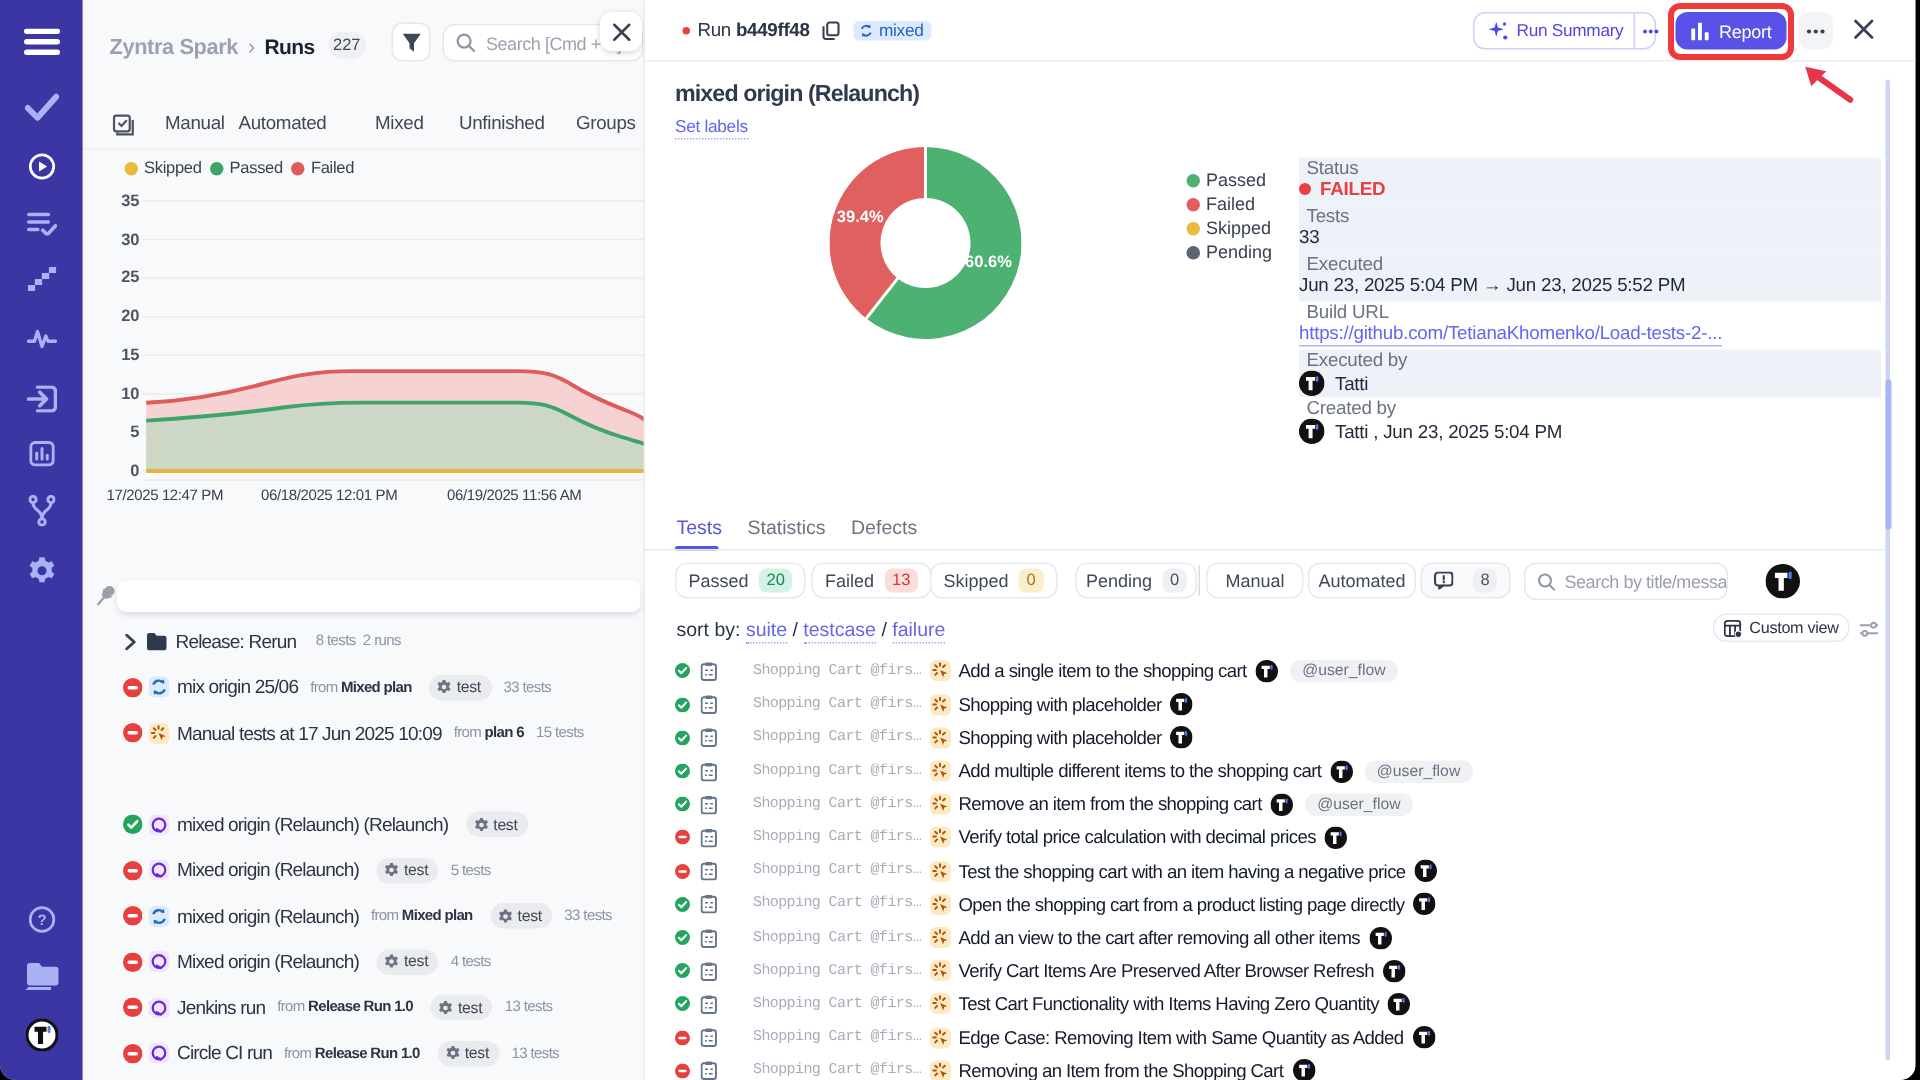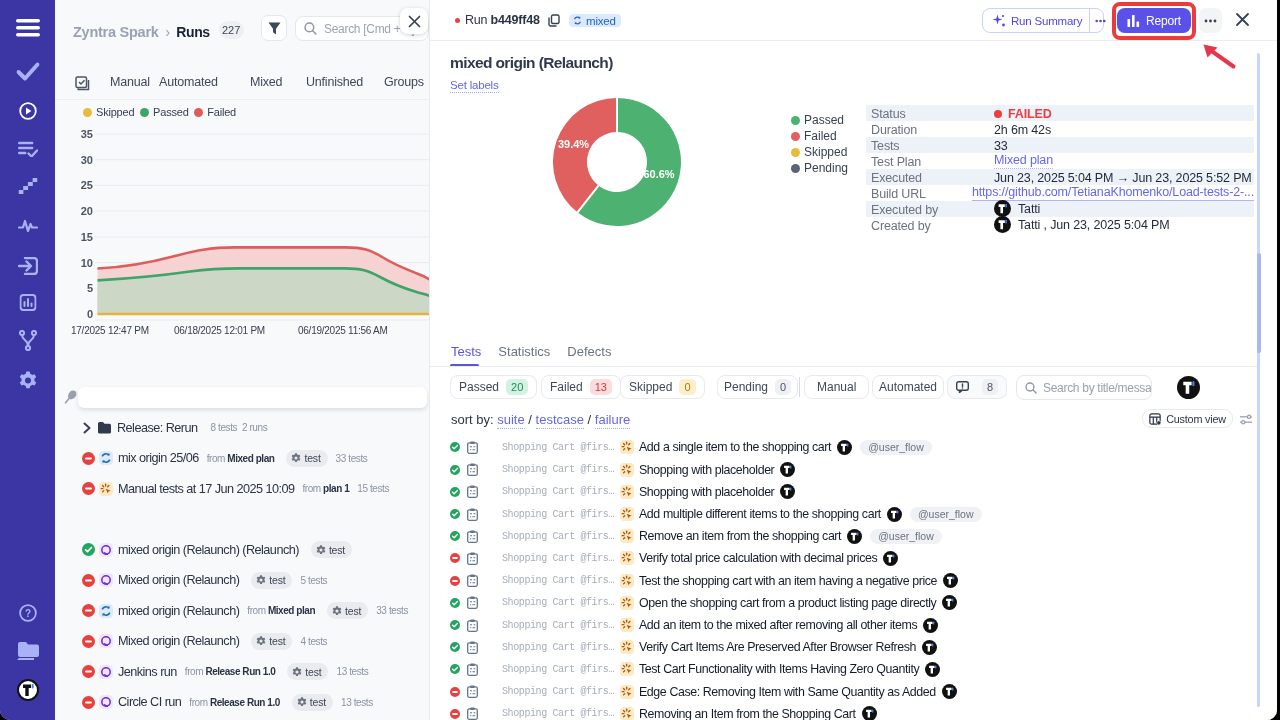--- a/index.html
+++ b/index.html
@@ -40,21 +40,21 @@
 .runlab { position:absolute; left:35px; top:13px; font-size:12.5px; letter-spacing:-0.2px; color:#2b3445; }
 .mixedbadge { position:absolute; left:139px; top:14px; height:13px; padding:0 5px 0 3px; background:#dbeafe; border-radius:4px; color:#2464c4; font-size:11.5px; letter-spacing:-0.2px; display:flex; align-items:center; font-weight:400; }
 .btn-rs { position:absolute; left:552px; top:8px; width:122px; height:25px; border:1px solid #c7d2fe; background:#fff; border-radius:8px; display:flex; align-items:center; color:#4f46e5; font-size:11.5px; white-space:nowrap; letter-spacing:-0.2px; }
 .redbox { position:absolute; left:682px; top:2px; width:84px; height:38px; border:4px solid #ee3a3a; border-radius:8px; }
 .btn-report { position:absolute; left:687px; top:8px; width:74px; height:25px; background:#5a52e8; border-radius:8px; color:#fff; font-size:12px; letter-spacing:-0.2px; display:flex; align-items:center; justify-content:center; }
 .btn-more { position:absolute; left:769px; top:8px; width:23px; height:25px; background:#f3f4f6; border-radius:7px; color:#374151; display:flex; align-items:center; justify-content:center; }
 .h1 { position:absolute; left:20px; top:54px; font-size:15.5px; letter-spacing:-0.6px; font-weight:700; color:#2f3a4e; }
 .setlabels { position:absolute; left:20px; top:79px; font-size:11.5px; letter-spacing:-0.2px; color:#6366e9; border-bottom:1px dotted #a3a7f0; padding-bottom:1px; }
 .dlegend { position:absolute; font-size:12px; color:#374151; display:flex; align-items:center; }
 .itable { position:absolute; left:436px; top:105px; width:388px; }
-.irow { height:16px; display:flex; align-items:flex-end; font-size:12.5px; white-space:nowrap; letter-spacing:-0.15px; }
+.irow { height:32px; display:flex; align-items:flex-start; font-size:12.5px; white-space:nowrap; letter-spacing:-0.15px;flex-direction:column; }
 .irow.odd { background:#edf1f8; }
 .ilab { width:128px; padding-left:5px; color:#6b7280; }
 .ival { color:#1f2937; display:flex; align-items:center; }
 .alink { color:#6366f1; }
 .ttabs { position:absolute; top:344px; left:21px; font-size:13px; color:#6b7280; }
 .ttabs span { margin-right:17px; }
 .tund { position:absolute; left:20px; top:364px; width:29px; height:2.5px; background:#5a55dd; border-radius:2px; }
 .tdiv { position:absolute; left:0; top:366px; width:830px; height:1px; background:#e9ebef; }
 .chip { position:absolute; top:375px; height:24px; background:#fff; border:1px solid #e7e9ed; border-radius:8px; display:flex; align-items:center; font-size:12px; color:#3f4857; padding:0 8px; }
 .chip .nb { height:16px; min-width:16px; border-radius:5px; font-size:11px; display:flex; align-items:center; justify-content:center; padding:0 5px; margin-left:7px; }
@@ -188,21 +188,21 @@
           <g stroke="#b45309" stroke-width="1.3" stroke-linecap="round">
             <path d="M6.7 2.2 v1.7"></path>
             <path d="M3.5 3.5 l1.2 1.2"></path>
             <path d="M2.2 6.7 h1.7"></path>
             <path d="M3.5 9.9 l1.2-1.2"></path>
             <path d="M9.9 3.5 l-1.2 1.2"></path>
           </g>
           <path d="M6.7 6.7 L11.6 8.8 L9.4 9.4 L8.8 11.6 Z" fill="#b45309"></path>
         </svg>
       <span class="rtitle">Manual tests at 17 Jun 2025 10:09</span>
-        <span class="rfrom">from <b>plan 1</b></span>
+        <span class="rfrom">from <b>plan 6</b></span>
         <span class="rcount">15 tests</span>
     </div>
     <div class="runrow" style="top:534.5px">
       <svg class="sicon" viewBox="0 0 13 13">
           <circle cx="6.5" cy="6.5" r="6.5" fill="#23a45f"></circle>
           <path d="M3.5 6.7 l2 2 l4-4.2" fill="none" stroke="#fff" stroke-width="1.7" stroke-linecap="round" stroke-linejoin="round"></path>
         </svg>
       <svg class="ticon" viewBox="0 0 14 14">
           <rect width="14" height="14" rx="4" fill="#f0e7fd"></rect>
           <g fill="none" stroke="#6d28d9" stroke-width="1.5">
@@ -463,33 +463,23 @@
     <div class="dlegend" style="left:361px;top:113px"><span class="dot" style="background:#4cb171"></span>Passed</div>
     <div class="dlegend" style="left:361px;top:129px"><span class="dot" style="background:#e05f5f"></span>Failed</div>
     <div class="dlegend" style="left:361px;top:145px"><span class="dot" style="background:#e7bb3c"></span>Skipped</div>
     <div class="dlegend" style="left:361px;top:161px"><span class="dot" style="background:#5a6472"></span>Pending</div>
 
     <div class="itable">
       <div class="irow odd">
           <span class="ilab">Status</span>
           <span class="ival" style="color:#e8403f;font-weight:700"><span style="width:8px;height:8px;border-radius:50%;background:#e8403f;display:inline-block;margin-right:6px"></span>FAILED</span>
         </div>
-      <div class="irow">
-          <span class="ilab">Duration</span>
-          <span class="ival">2h 6m 42s</span>
-        </div>
       <div class="irow odd">
           <span class="ilab">Tests</span>
           <span class="ival">33</span>
-        </div>
-      <div class="irow">
-          <span class="ilab">Test Plan</span>
-          <span class="ival">
-            <span class="alink" style="border-bottom:1px dotted #b0b3f5;padding-bottom:1px">Mixed plan</span>
-          </span>
         </div>
       <div class="irow odd">
           <span class="ilab">Executed</span>
           <span class="ival">Jun 23, 2025 5:04 PM → Jun 23, 2025 5:52 PM</span>
         </div>
       <div class="irow">
           <span class="ilab">Build URL</span>
           <span class="ival">
             <span class="alink" style="border-bottom:1px solid #b0b3f5;padding-bottom:1px">https://github.com/TetianaKhomenko/Load-tests-2-...</span>
           </span>
@@ -799,21 +789,21 @@
         <svg class="tbdg" viewBox="0 0 14 14">
           <g stroke="#b45309" stroke-width="1.3" stroke-linecap="round">
             <path d="M6.7 2.2 v1.7"></path>
             <path d="M3.5 3.5 l1.2 1.2"></path>
             <path d="M2.2 6.7 h1.7"></path>
             <path d="M3.5 9.9 l1.2-1.2"></path>
             <path d="M9.9 3.5 l-1.2 1.2"></path>
           </g>
           <path d="M6.7 6.7 L11.6 8.8 L9.4 9.4 L8.8 11.6 Z" fill="#b45309"></path>
         </svg>
-        <span class="ttl">Add an item to the mixed after removing all other items</span>
+        <span class="ttl">Add an view to the cart after removing all other items</span>
         <svg class="tava" viewBox="0 0 22 22">
           <circle cx="11" cy="11" r="11" fill="#111"></circle>
           <path d="M6 5.5 h8 v3.4 h-2.3 V17 h-3.4 V8.9 H6 Z" fill="#fff"></path>
           <rect x="14.7" y="5" width="2" height="4.6" rx="0.8" fill="#4f7df7"></rect>
         </svg>
       </div>
     <div class="trow" style="top:636.2px">
         <svg class="st" viewBox="0 0 10 10">
           <circle cx="5" cy="5" r="5" fill="#23a45f"></circle>
           <path d="M2.6 5.2 l1.6 1.6 l3.2-3.4" fill="none" stroke="#fff" stroke-width="1.4" stroke-linecap="round" stroke-linejoin="round"></path>

